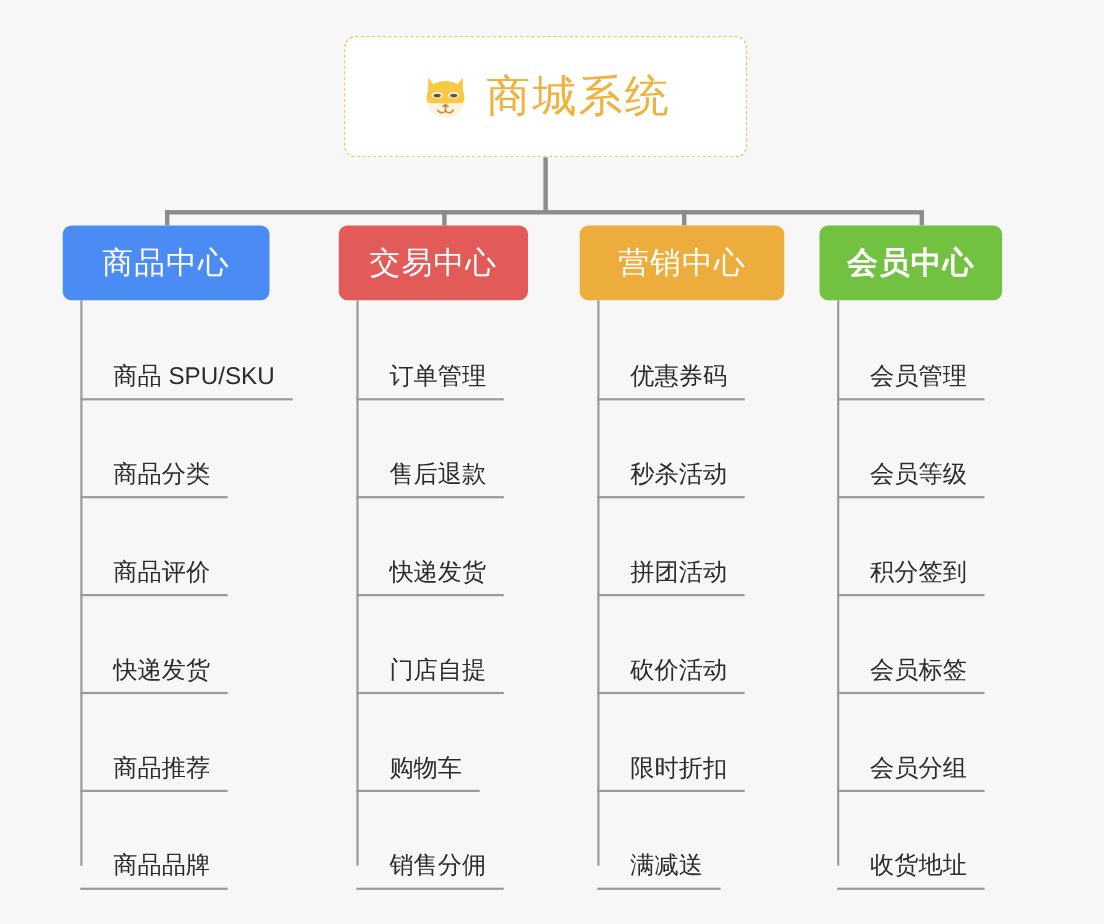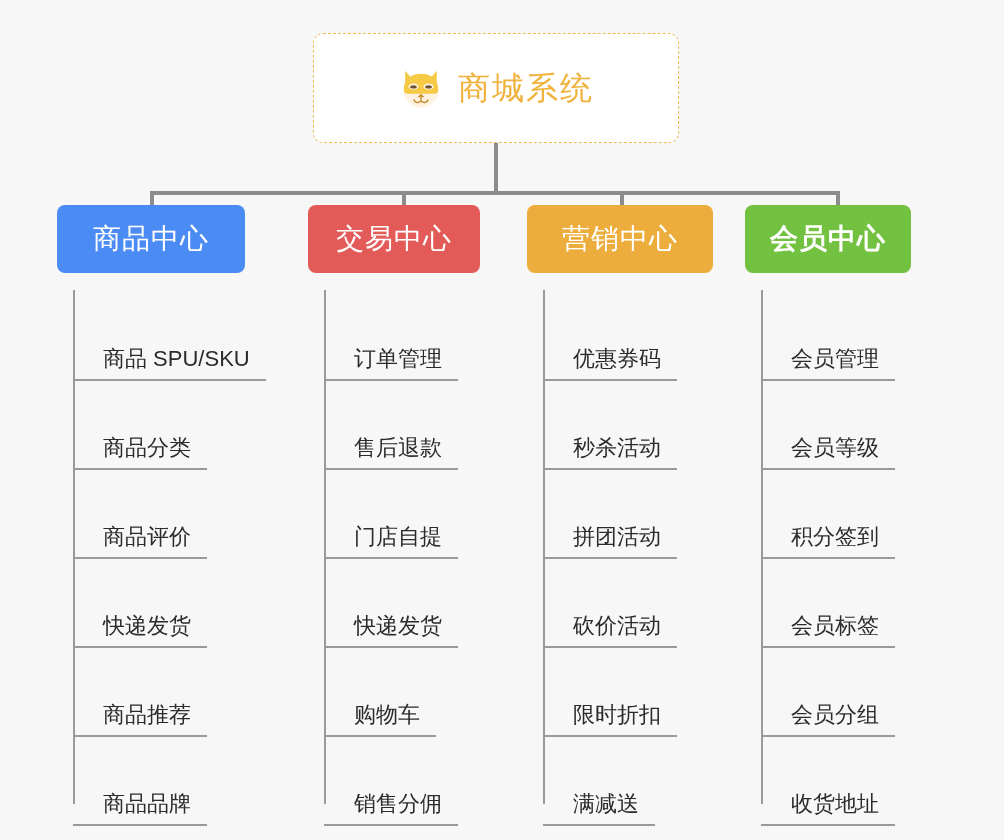--- a/index.html
+++ b/index.html
@@ -37,21 +37,21 @@
     justify-content: center;
     gap: 14px;
   }
   .root-icon {
     width: 46px;
     height: 46px;
     flex: 0 0 46px;
     display: block;
   }
   .root-title {
-    font-size: 32px;
+    font-size: 40px;
     line-height: 1;
     color: #f0b23c;
     letter-spacing: 2px;
     white-space: nowrap;
   }
 
   
   .trunk {
     position: absolute;
     background: #8c8c8c;
@@ -106,21 +106,21 @@
   .branch.b4 .cat-box { width: 166px; font-weight: bold; }
 
   .cat-box.c-blue   { background: #4b8bf4; }
   .cat-box.c-red    { background: #e35b58; }
   .cat-box.c-orange { background: #edad3c; }
   .cat-box.c-green  { background: #72c140; }
 
   
   .leaves {
     position: relative;
-    margin-top: 17px;
+    margin-top: 0;
     padding-top: 2px;
   }
   .leaves:before {
     content: "";
     position: absolute;
     left: 16px;
     top: 0;
     bottom: 22px;
     width: 2px;
     background: #9a9a9a;
@@ -201,24 +201,24 @@
   <div class="branch b2">
     <div class="cat-box c-red">交易中心</div>
     <div class="leaves">
       <div class="leaf">
           <span class="leaf-label">订单管理</span>
         </div>
       <div class="leaf">
           <span class="leaf-label">售后退款</span>
         </div>
       <div class="leaf">
+          <span class="leaf-label">快递发货</span>
+        </div>
+      <div class="leaf">
           <span class="leaf-label">门店自提</span>
-        </div>
-      <div class="leaf">
-          <span class="leaf-label">快递发货</span>
         </div>
       <div class="leaf">
           <span class="leaf-label">购物车</span>
         </div>
       <div class="leaf">
           <span class="leaf-label">销售分佣</span>
         </div>
     </div>
   </div>
 

